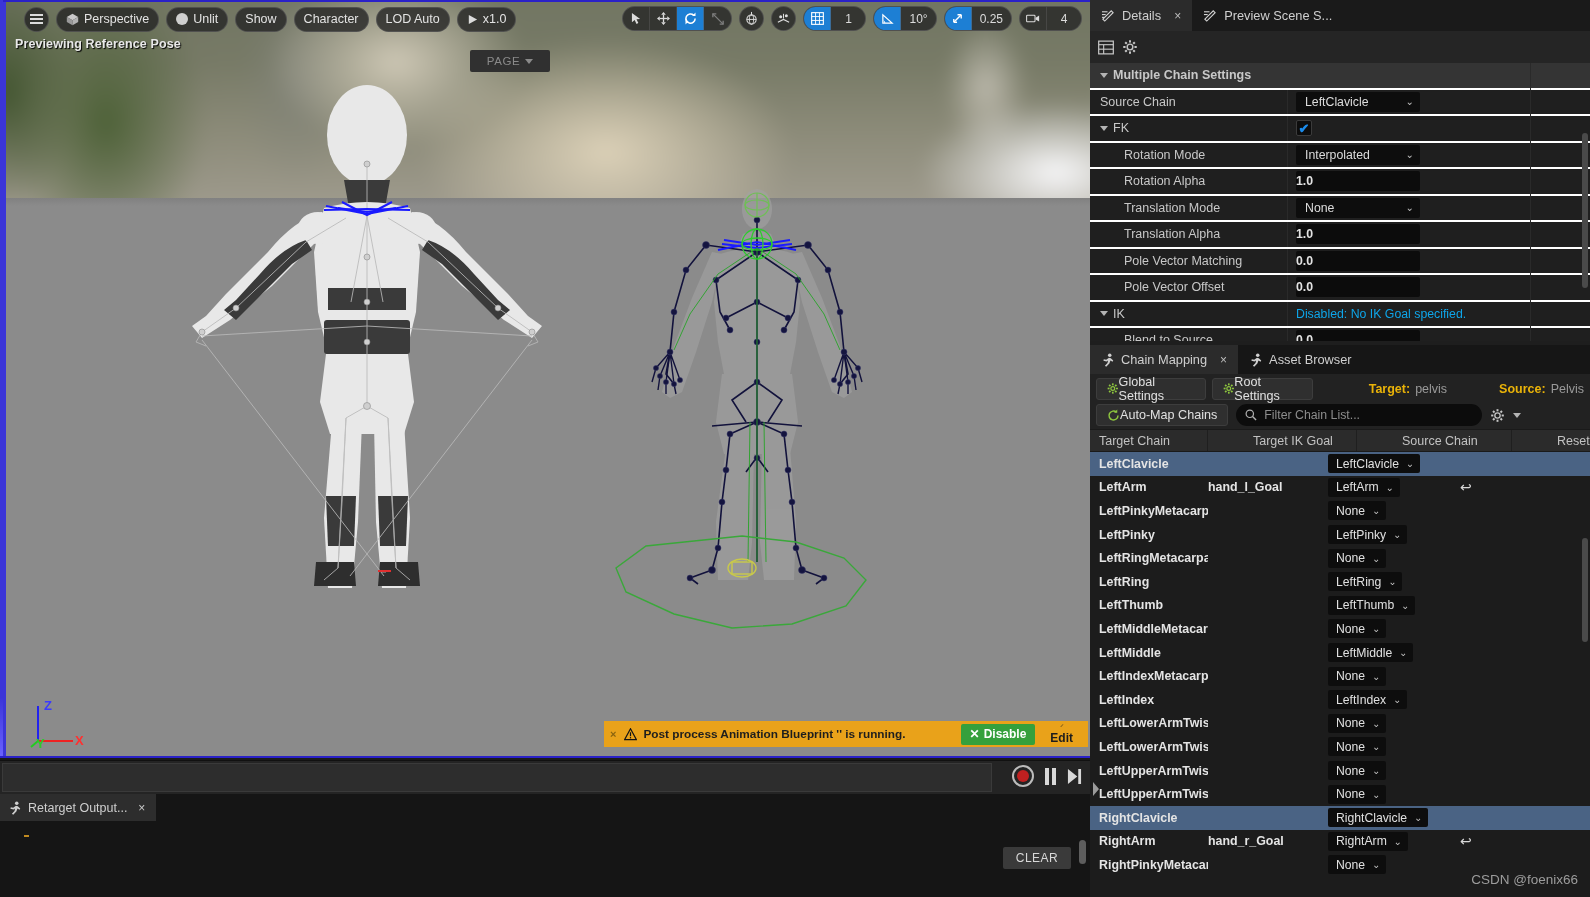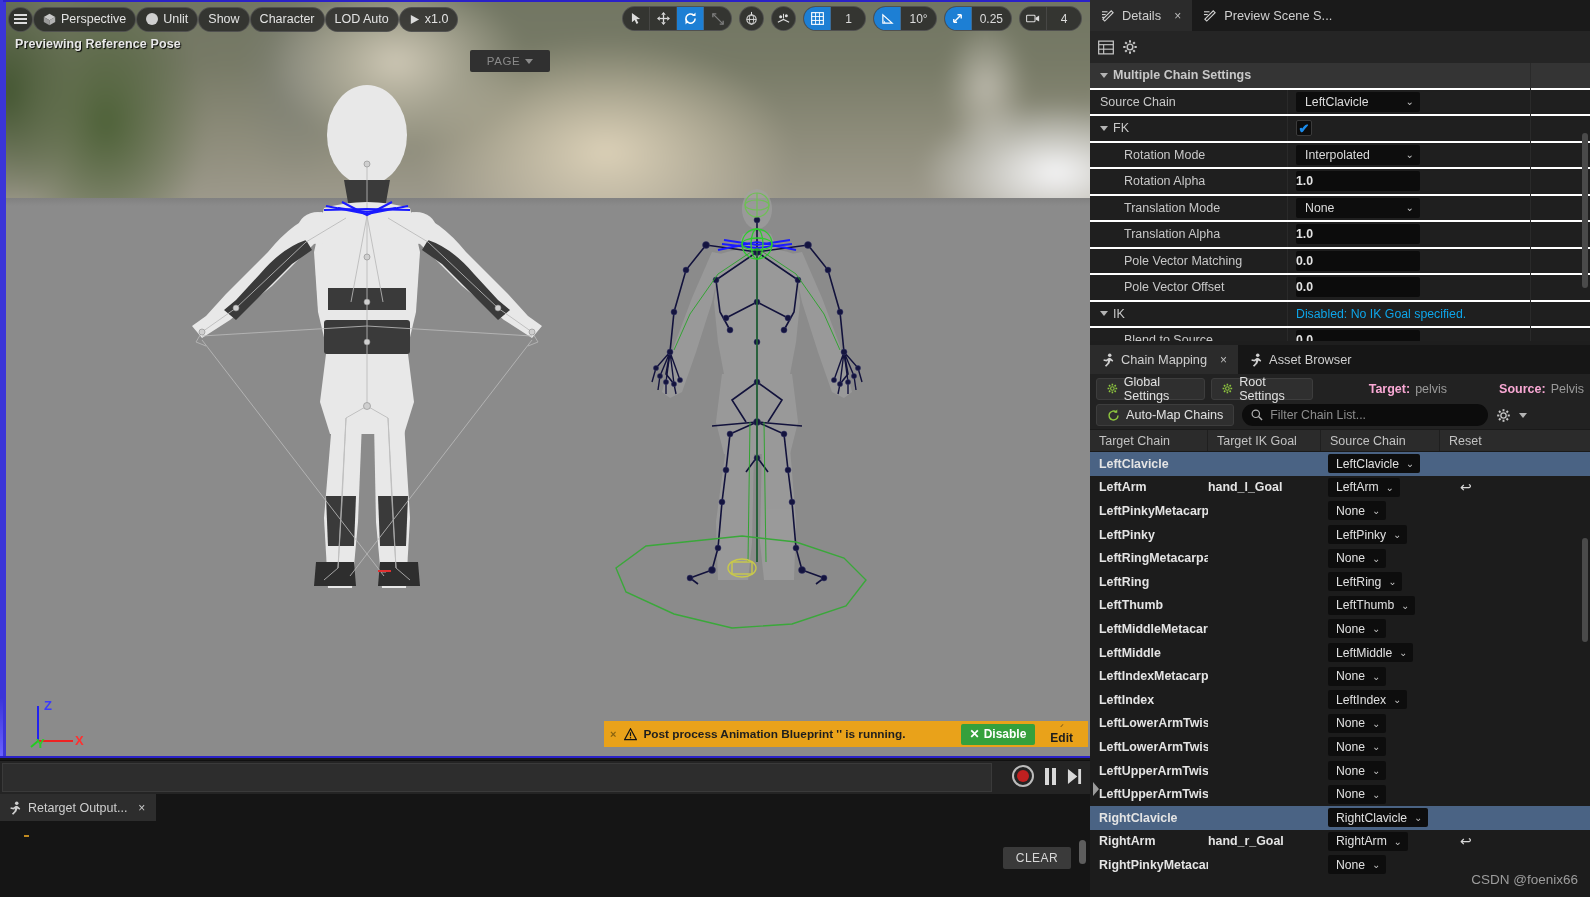--- a/index.html
+++ b/index.html
@@ -48,22 +48,22 @@
   }
   #viewport-overlay-text {
     position: absolute; left: 9px; top: 35px; font-size: 12.5px; font-weight: bold;
     color: #e8e8e8; text-shadow: 1px 1px 1px #000; letter-spacing: .1px;
   }
   
   #axis-gizmo { position: absolute; left: 22px; top: 694px; width: 60px; height: 52px; }
 
   
   #vp-toolbar {
-    position: absolute; left: 0; top: 0; width: 1090px; height: 38px;
-    display: flex; align-items: center; padding: 0 8px;
+    position: absolute; left: 16px; top: 0; width: 1090px; height: 38px;
+    display: flex; align-items: center; gap: 7px; padding: 0 8px;
     z-index: 6;
   }
   #vp-toolbar-right {
     position: absolute; right: 8px; top: 6px; display: flex; align-items: center; gap: 7px;
   }
   .tb-pill {
     display: flex; align-items: center; gap: 5px;
     height: 25px; padding: 0 9px; border-radius: 13px;
     background: rgba(36,36,36,.80); border: 1px solid rgba(90,90,90,.75);
     font-size: 12.5px; color: #e3e3e3; white-space: nowrap;
@@ -215,33 +215,33 @@
     background: #4a4a4a; border-radius: 3px;
   }
 
   
   #chain-panel { position: absolute; left: 0; top: 345px; width: 500px; height: 552px; background: #1b1b1b; }
   #chain-tabs { height: 29px; display: flex; align-items: flex-end; background: #161616; }
   #chain-toolbar1 {
     height: 27px; display: flex; align-items: center; gap: 6px; padding: 2px 6px 0 6px; background: #222;
   }
   .tool-btn {
-    display: flex; align-items: center; gap: 6px; height: 22px; padding: 0 10px;
+    display: flex; align-items: center; height: 22px; padding: 0 10px;
     background: #2f2f2f; border: 1px solid #3d3d3d; border-radius: 3px;
     font-size: 12.6px; color: #e0e0e0;
   }
   .lbl-pair { display: flex; align-items: center; gap: 5px; font-size: 12.5px; margin-left: 6px; }
-  .lbl-pair b { color: #f9a8d4; font-weight: bold; margin-left: 44px; }
+  .lbl-pair b { color: #eab308; font-weight: bold; margin-left: 44px; }
   .lbl-pair span { color: #9a9a9a; }
   #chain-toolbar2 {
     height: 28px; display: flex; align-items: center; gap: 8px; padding: 0 6px; background: #222;
   }
   #chain-cols {
     height: 23px; display: flex; align-items: center; background: #2b2b2b;
-    border-top: 1px solid #1a1a1a; border-bottom: 1px solid #1a1a1a;
+    border-top: 1px solid #1a1a1a; border-bottom: 1px solid #1a1a1a; gap: 36px;
   }
   .ccol { font-size: 12.5px; color: #c2c2c2; height: 100%; display: flex; align-items: center;
           padding-left: 9px; border-right: 1px solid #1f1f1f; }
   #chain-list { position: relative; height: 446px; overflow: hidden; background: #1c1c1c; }
   .chain-row { display: flex; align-items: center; height: 23.6px; }
   .chain-row.sel { background: #4a6384; }
   .cc-target {
     width: 118px; flex-shrink: 0; padding-left: 9px; font-size: 12.4px;
     font-weight: bold; color: #e4e4e4; white-space: nowrap; overflow: hidden;
   }

